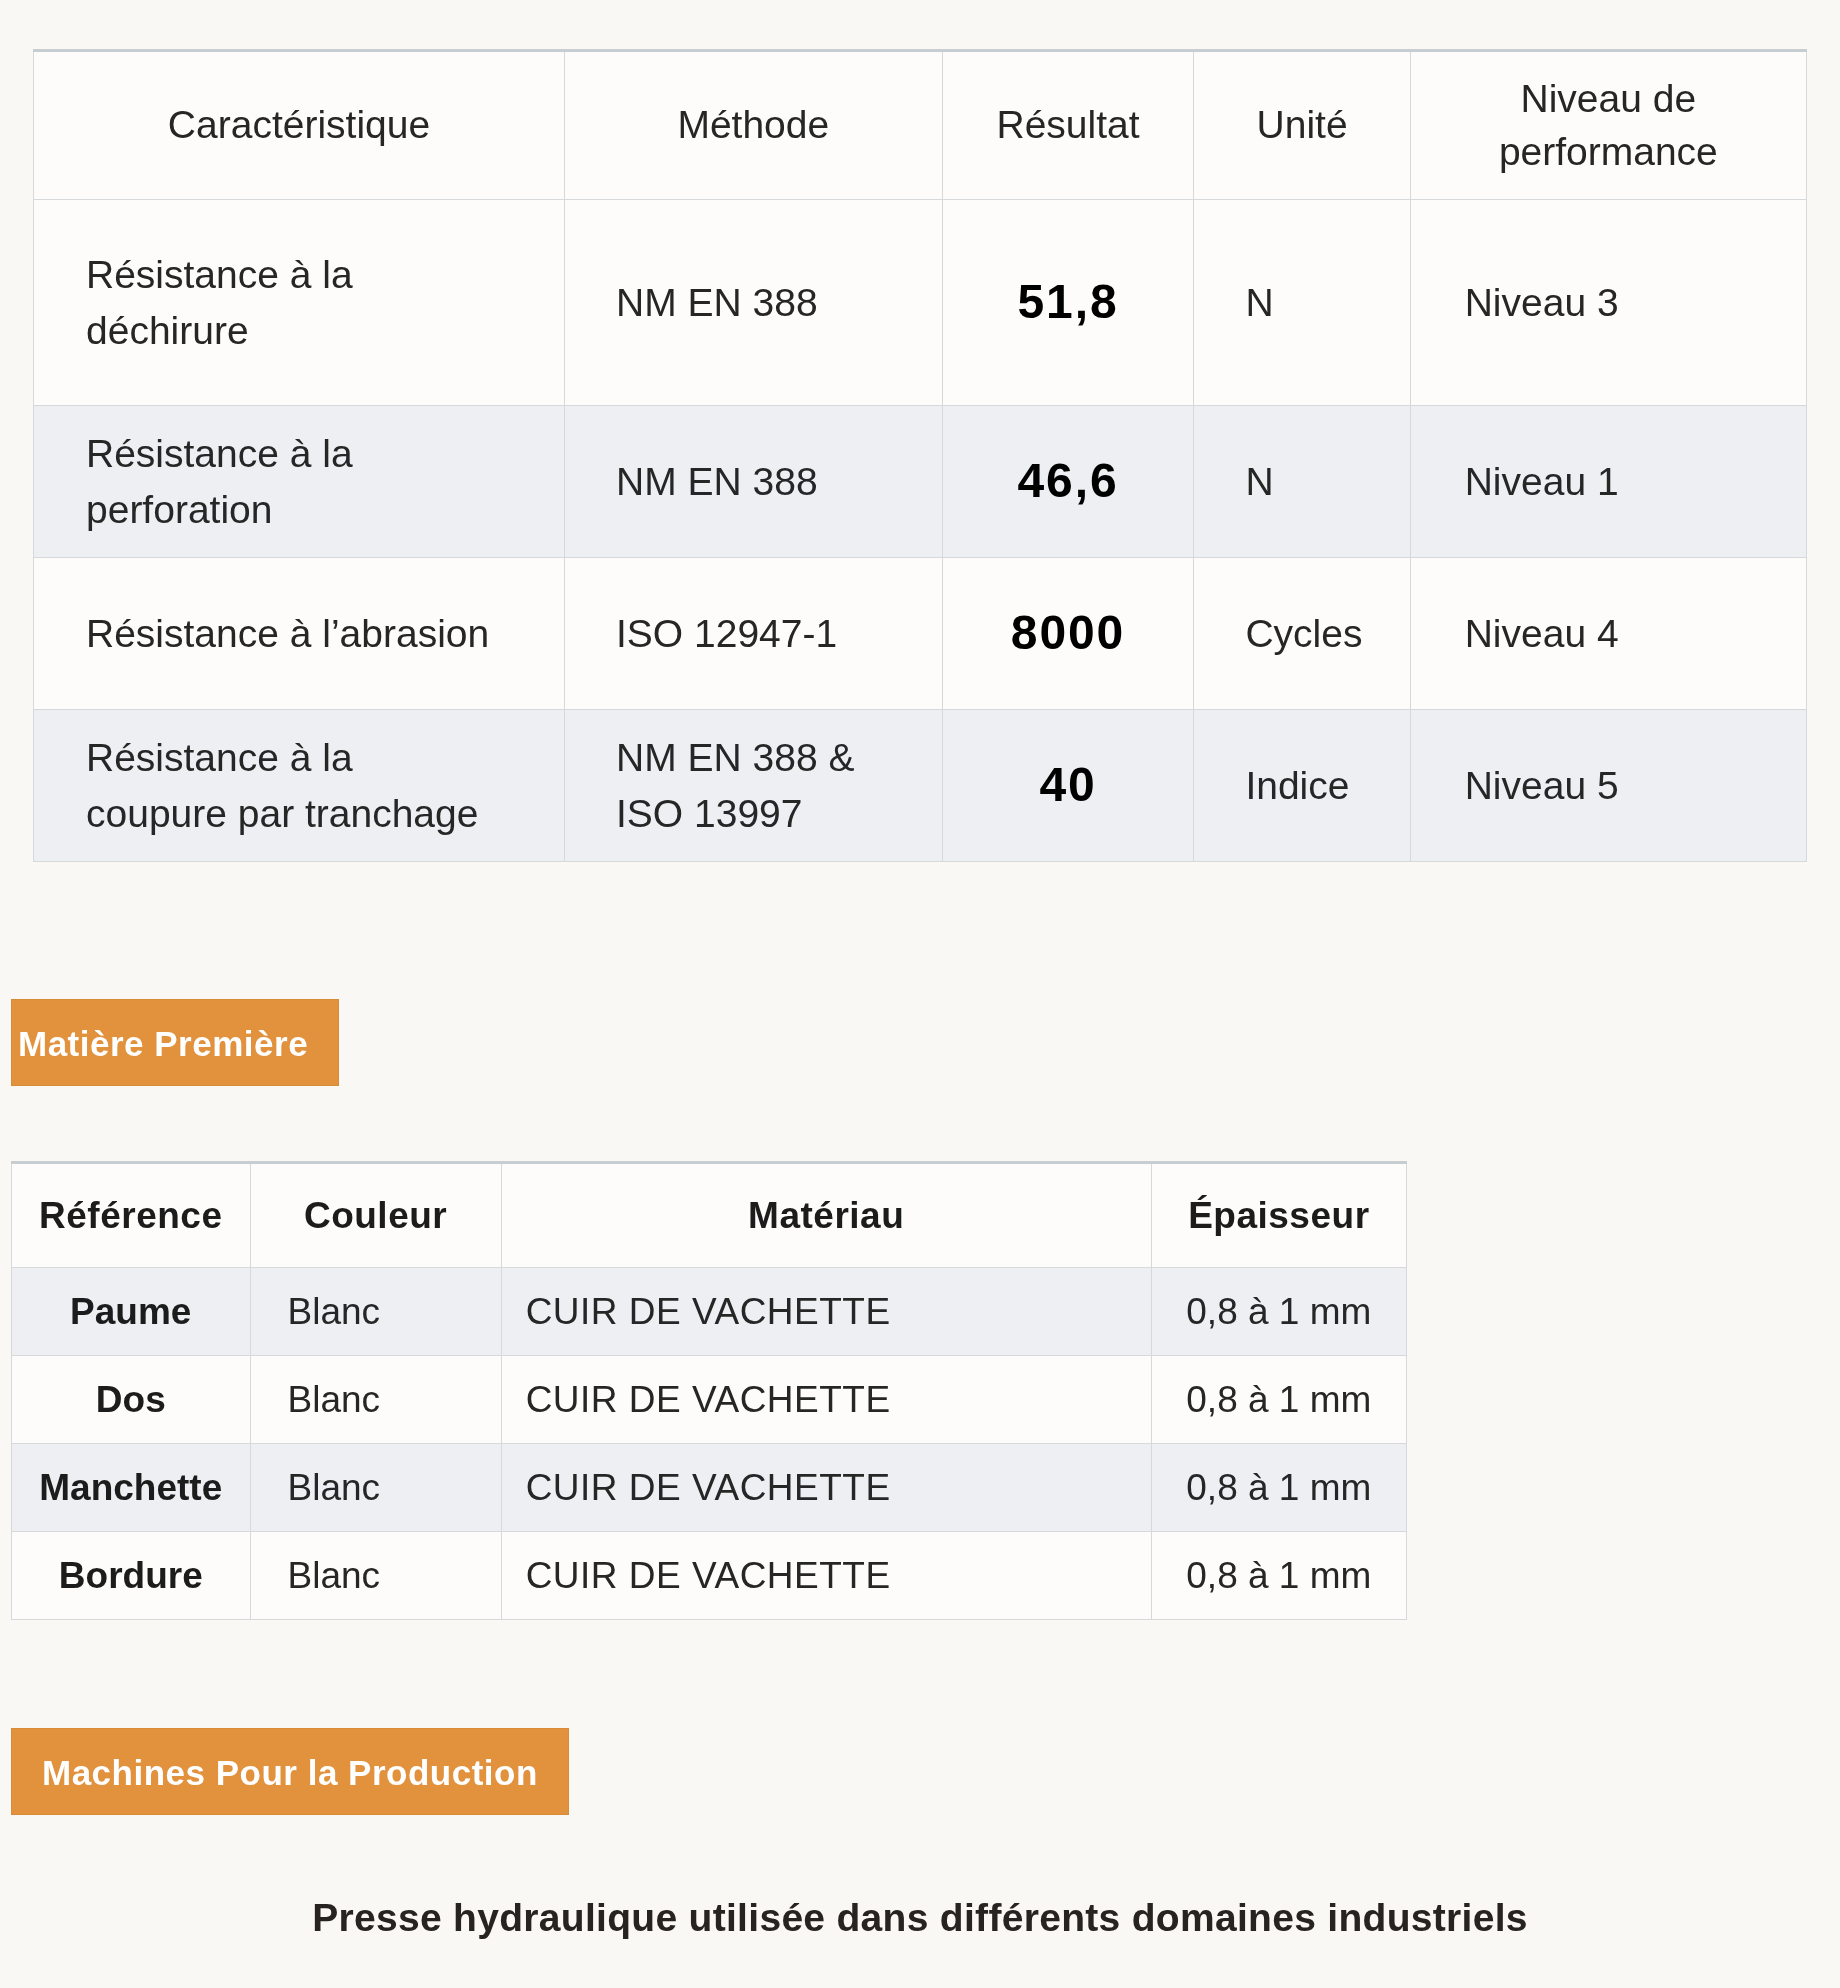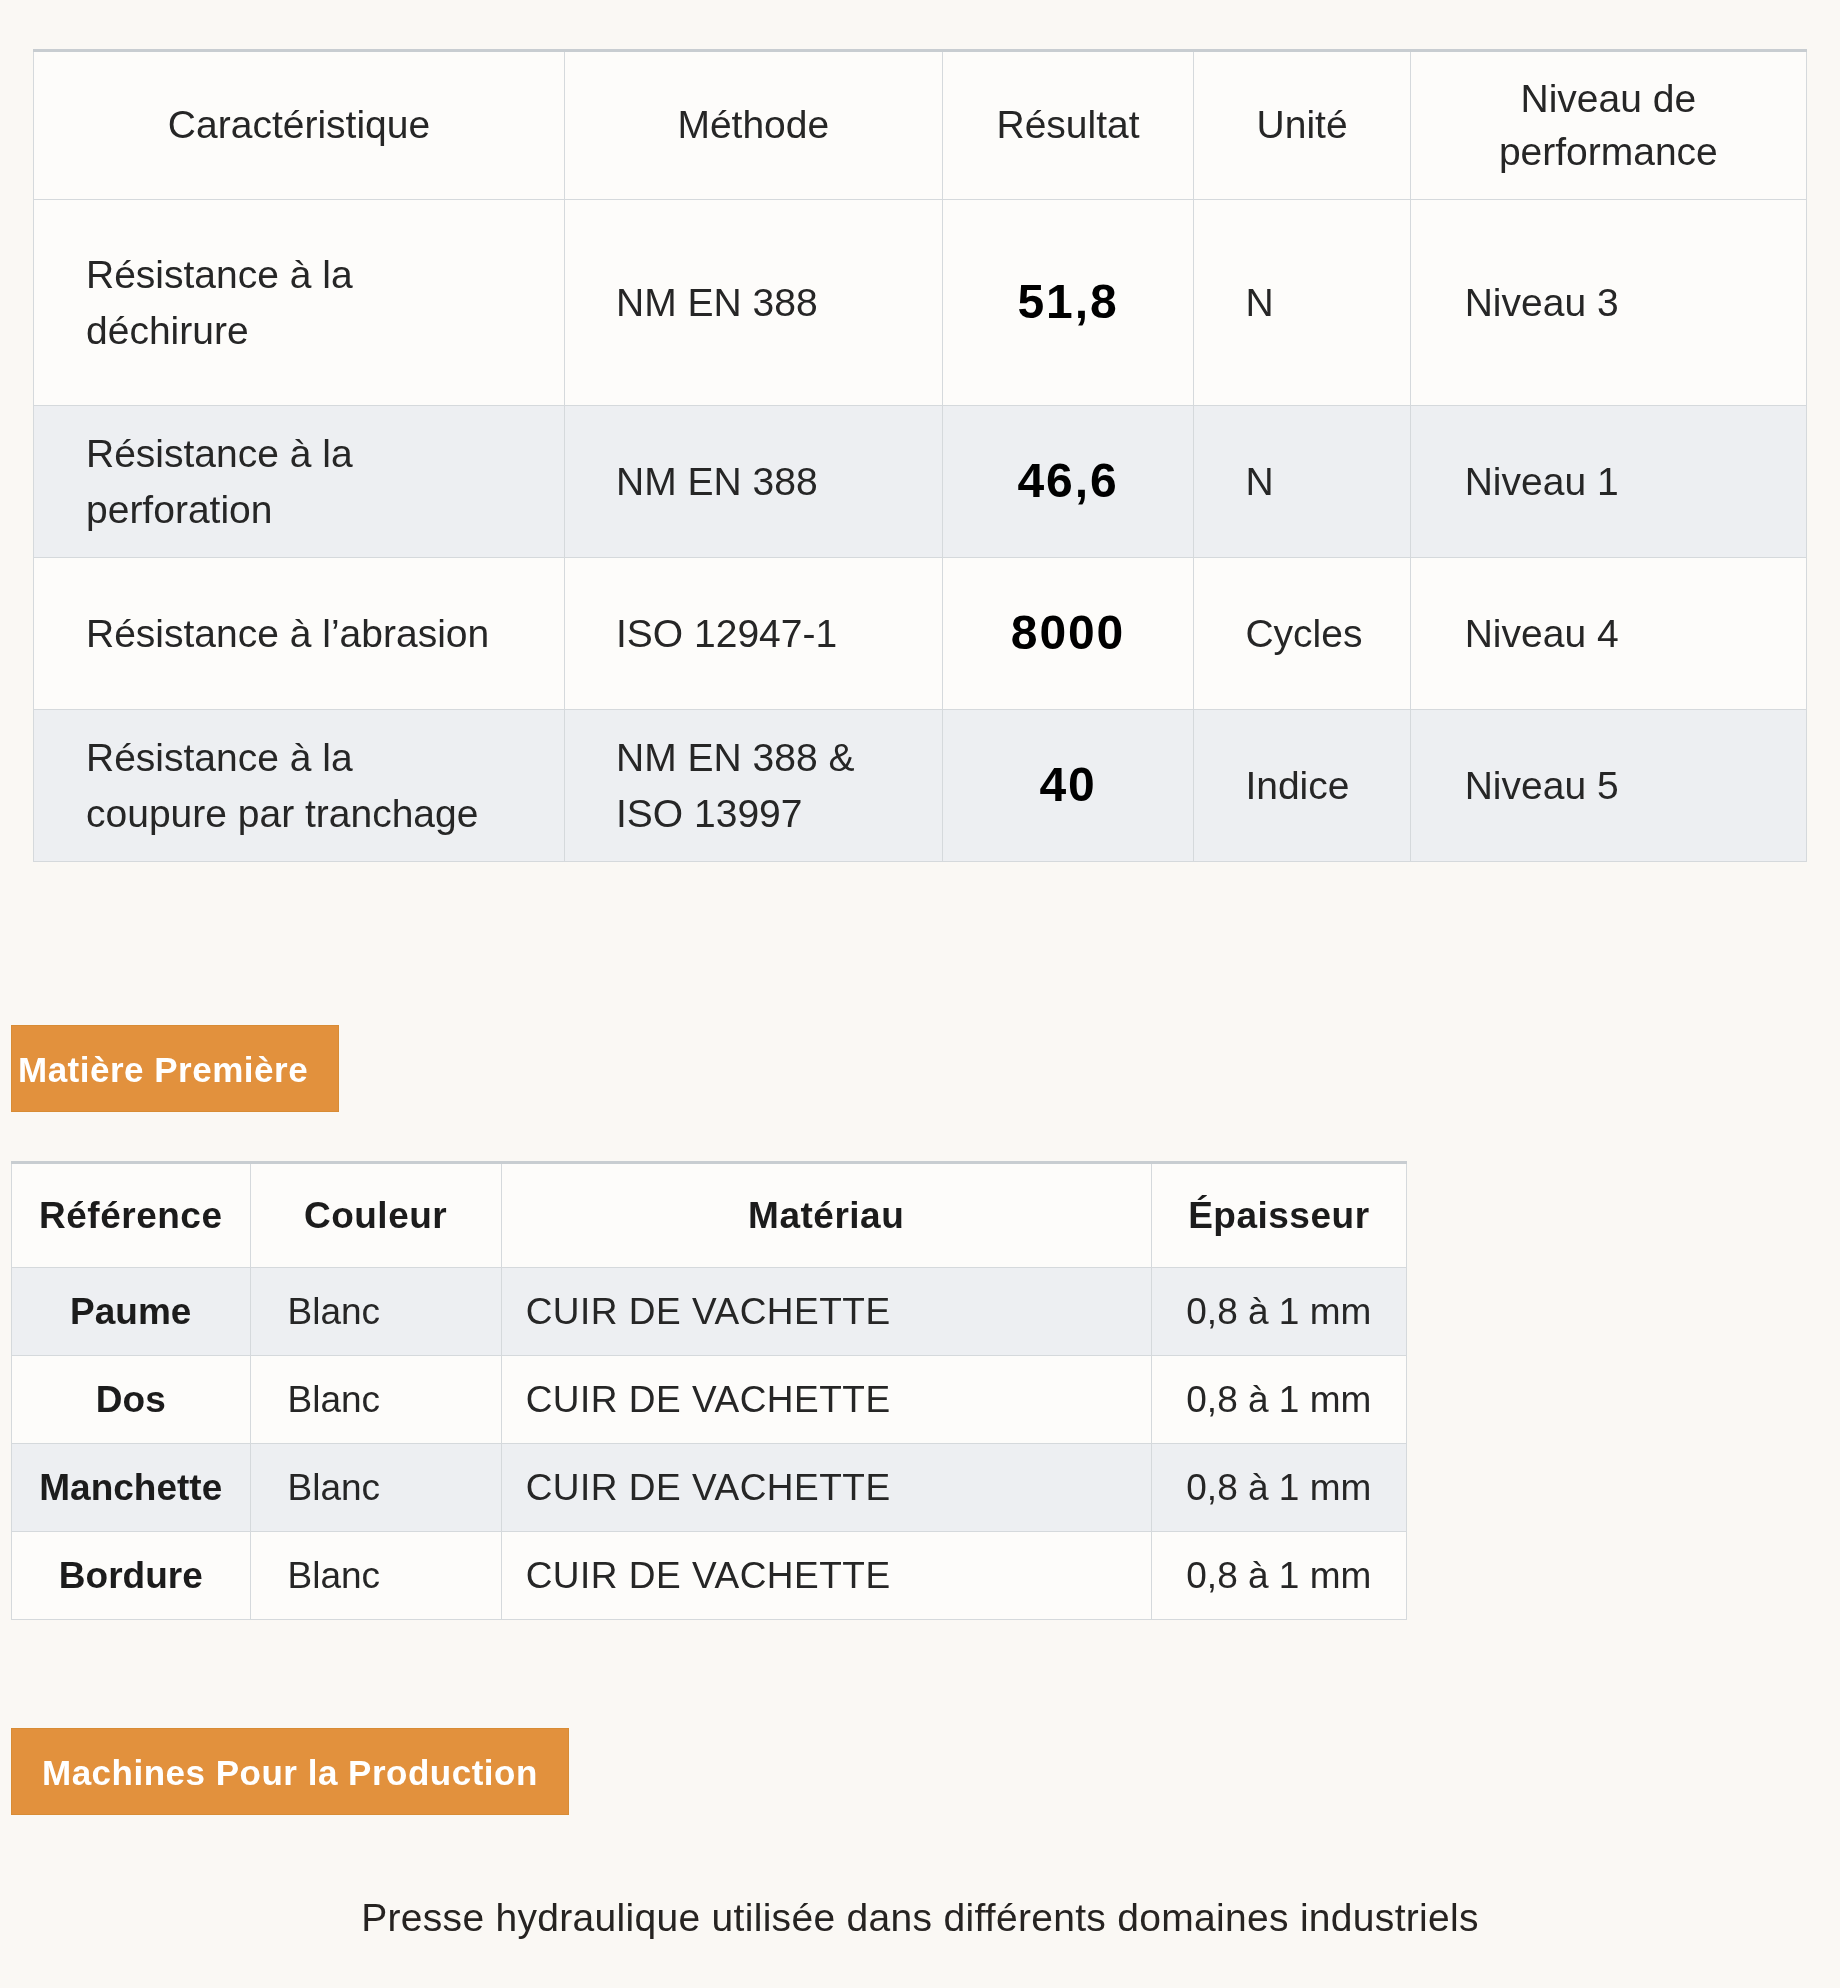--- a/index.html
+++ b/index.html
@@ -59,21 +59,21 @@
     color: #ffffff;
     font-weight: 700;
     font-size: 35px;
     letter-spacing: 0.5px;
     padding: 0 30px;
     height: 87px;
     line-height: 87px;
     box-sizing: border-box;
     white-space: nowrap;
   }
-  #badge-matiere  { top: 1025px; padding-left: 6px; }
+  #badge-matiere  { top: 999px; padding-left: 6px; }
   #badge-machines { top: 1728px; }
 
   
   #mat-table { left: 11px; top: 1161px; width: 1396px; border-top: 3.7px solid #c8cdd1; }
   #mat-table th {
     height: 103px;
     font-size: 37px;
     font-weight: 700;
     text-align: center;
     padding: 0 9.3px;
@@ -86,21 +86,21 @@
   #mat-table td.c-mat  { text-align: left; padding-left: 24px; letter-spacing: 0.5px; }
   #mat-table td.c-ep   { text-align: center; }
 
   
   #caption {
     position: absolute;
     left: 0; top: 1896px;
     width: 100%;
     text-align: center;
     font-size: 39px;
-    font-weight: 400;
+    font-weight: 700;
     color: #262321;
     letter-spacing: 0.3px;
   }
 </style>
 </head>
 <body>
 
 <div class="page">
 
   <table id="perf-table">

